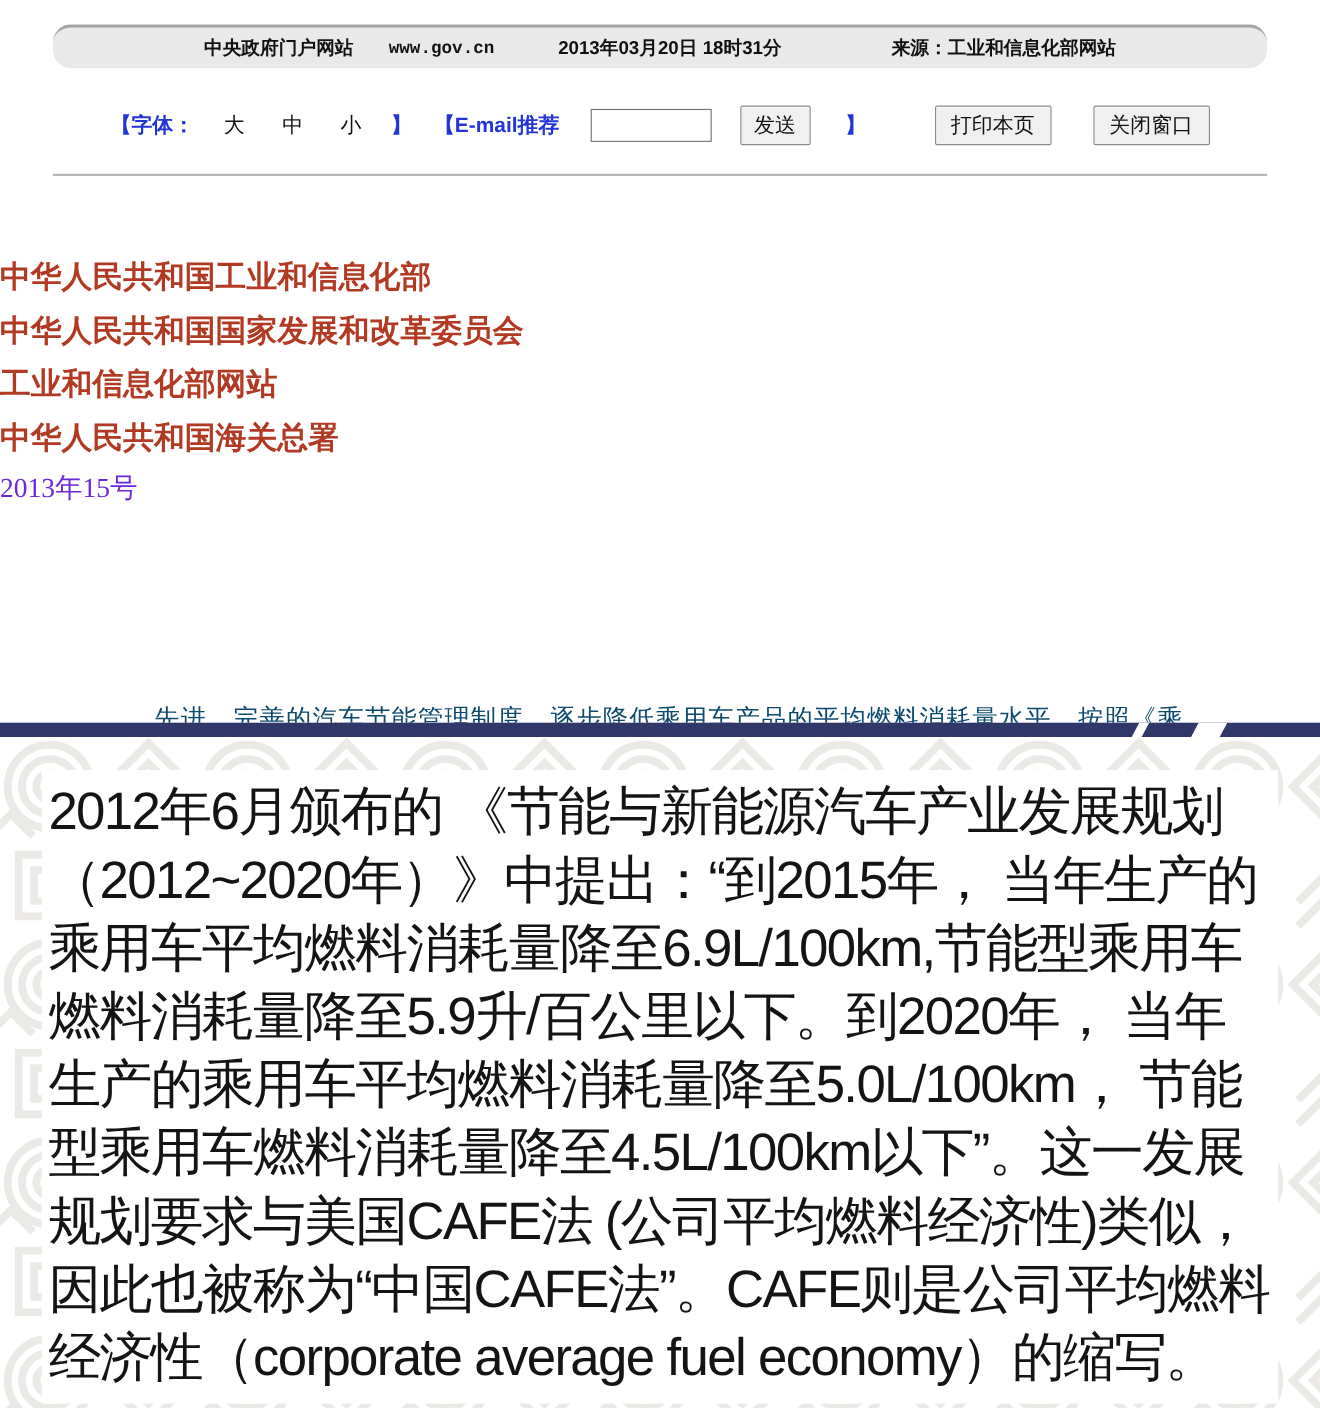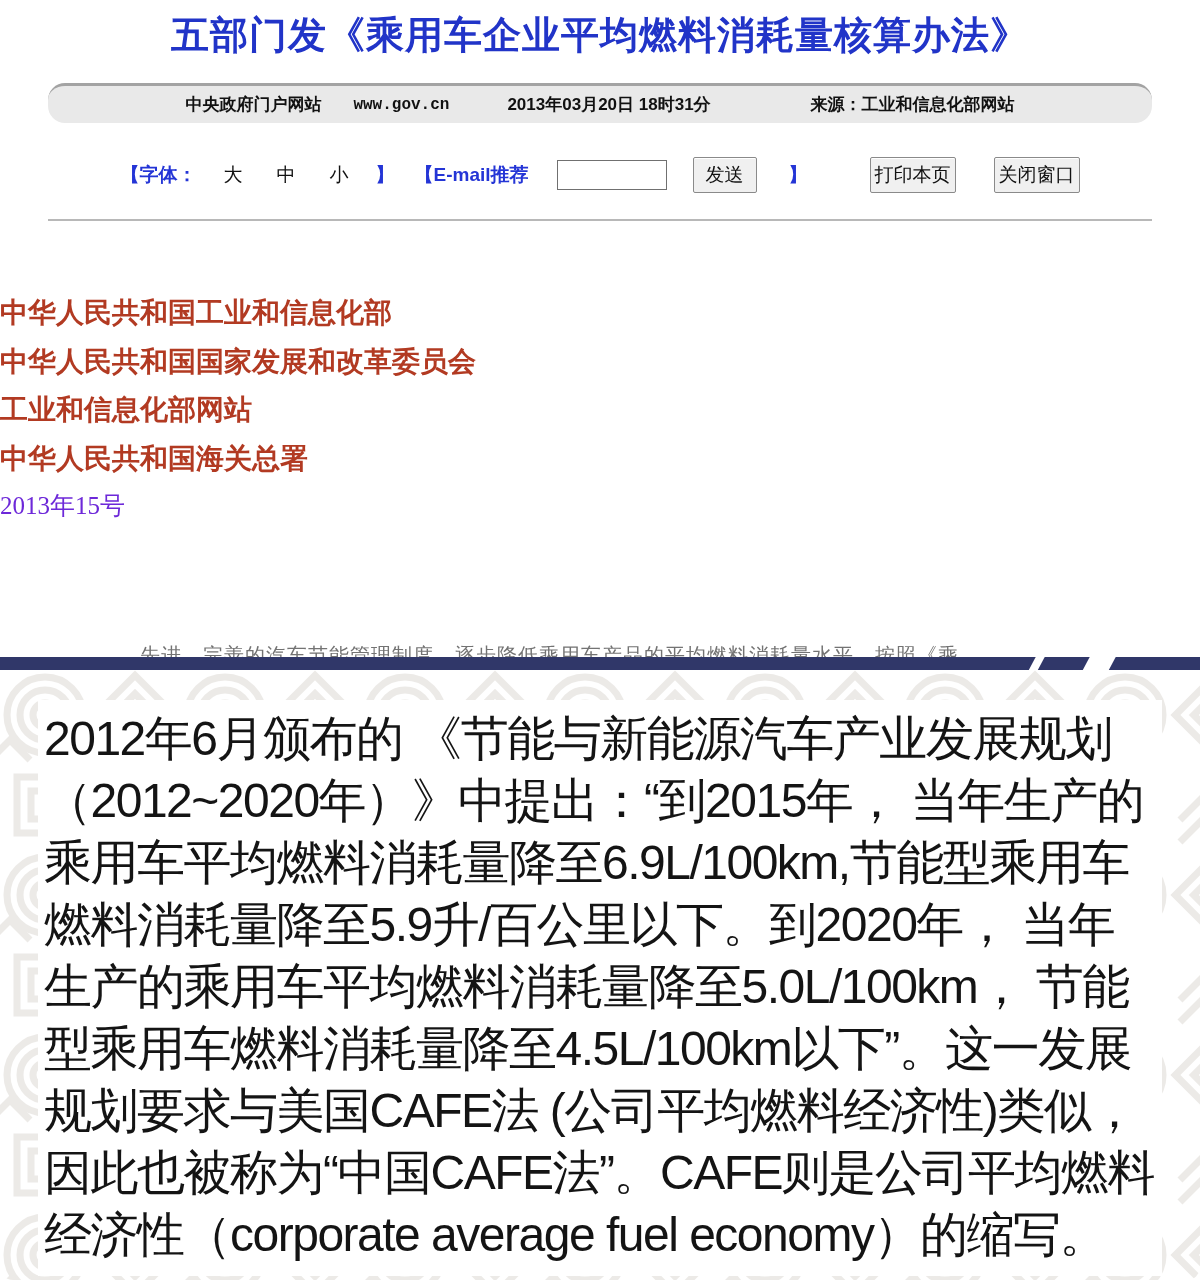--- a/index.html
+++ b/index.html
@@ -12,46 +12,45 @@
   .meta-bar .url{font-family:"Liberation Mono","DejaVu Sans Mono",monospace;font-weight:bold;
     margin-left:32px;font-size:16px;}
   .meta-bar .dt{margin-left:58px;}
   .meta-bar .src{margin-left:100px;}
   .toolbar{margin-top:34px;display:flex;align-items:center;justify-content:center;
     font-size:19px;color:#111;gap:20px;}
   .blue{color:#2435d6;font-weight:bold;}
   .fsize{color:#111;margin:0 7px;cursor:pointer;}
   .email-input{width:104px;height:26px;border:1px solid #707070;background:#fff;margin:0 6px 0 8px;}
   .btn{background:#f0f0f0;border:1px solid #8a8a8a;border-radius:2px;font-size:19px;color:#111;
-    padding:4px 4px;cursor:pointer;box-shadow:inset 0 1px 0 #fff;}
+    padding:4px 14px;cursor:pointer;box-shadow:inset 0 1px 0 #fff;}
   .btn.small{padding:4px 12px;}
   .gap-md{margin-left:18px;}
   .gap-lg{margin-left:42px;}
   .divider{margin:26px 48px 0;border-top:2px solid #b8b8b8;height:0;}
   .agencies{margin-top:68px;text-align:left;}
   .agency,.notice-title{font-size:28px;font-weight:bold;color:#b23a22;line-height:48.5px;}
   .notice-number{font-family:"Liberation Serif","DejaVu Serif",serif;font-size:25px;
     color:#6d28d9;line-height:46px;}
-  .clipped-line{position:absolute;left:140px;bottom:-12px;font-size:20px;color:#737373;
+  .clipped-line{position:absolute;left:140px;bottom:-12px;font-size:23px;color:#0c4a6e;
     white-space:nowrap;letter-spacing:1px;}
   .navy-bar{position:relative;height:13px;background:#303769;overflow:hidden;}
   .notch{position:absolute;top:-2px;height:18px;background:#fff;transform:skewX(-28deg);}
   .notch.n1{left:1032px;width:9px;}
   .notch.n2{left:1086px;width:26px;}
-  .bottom-section{position:relative;height:610px;background:#fff;overflow:hidden;border-radius:13px;}
+  .bottom-section{position:relative;height:610px;background:#fff;overflow:hidden;}
   .pattern-svg{position:absolute;left:0;top:0;}
   .overlay{position:relative;margin:30px 38px 0;background:#fff;padding:8px 4px 10px 6px;}
   .ov-line{font-size:48px;line-height:62px;color:#141414;letter-spacing:-1.5px;
     white-space:nowrap;}
 </style>
 </head>
 <body>
 
 <div class="top-section">
-  <div class="page-title">五部门发《乘用车企业平均燃料消耗量核算办法》</div>
 
   <div class="meta-bar">
     <span>中央政府门户网站</span>
     <span class="url">www.gov.cn</span>
     <span class="dt">2013年03月20日 18时31分</span>
     <span class="src">来源：工业和信息化部网站</span>
   </div>
 
   <div class="toolbar">
     <span class="blue">【字体：</span>

